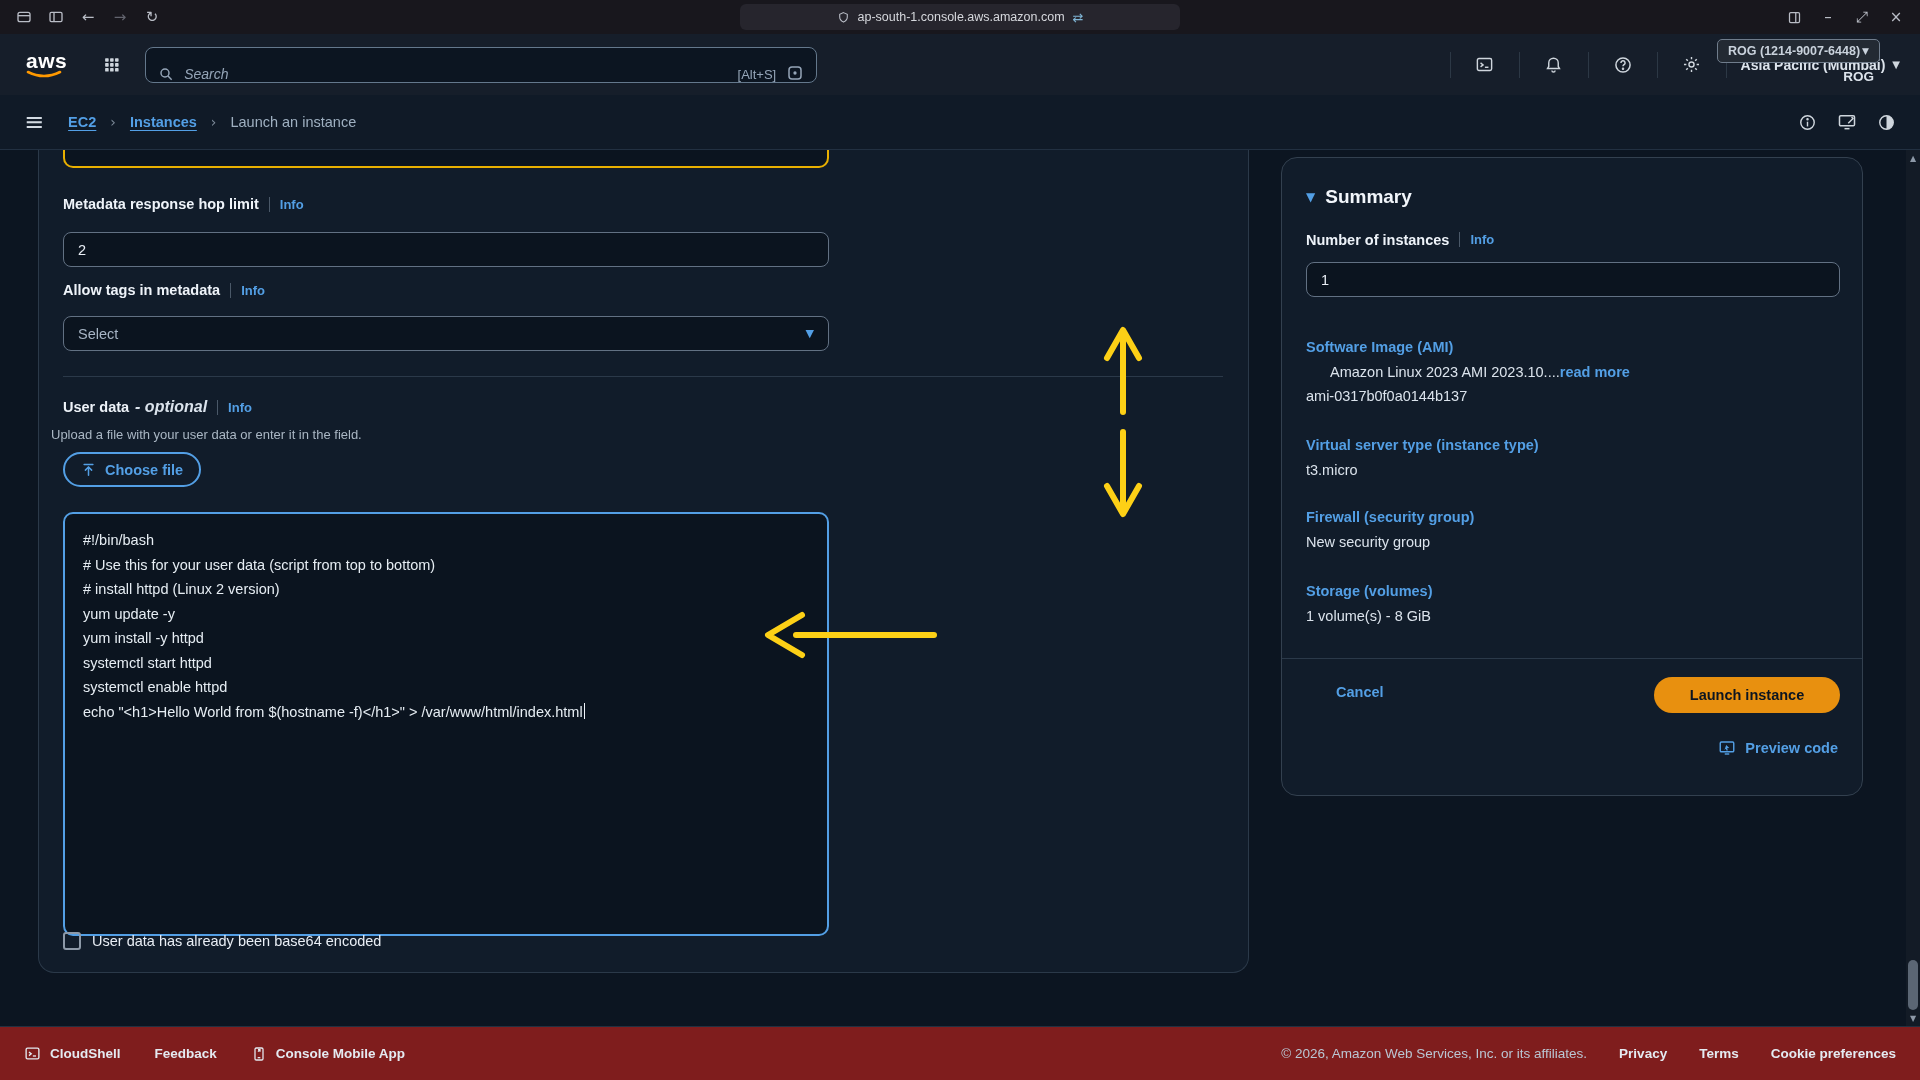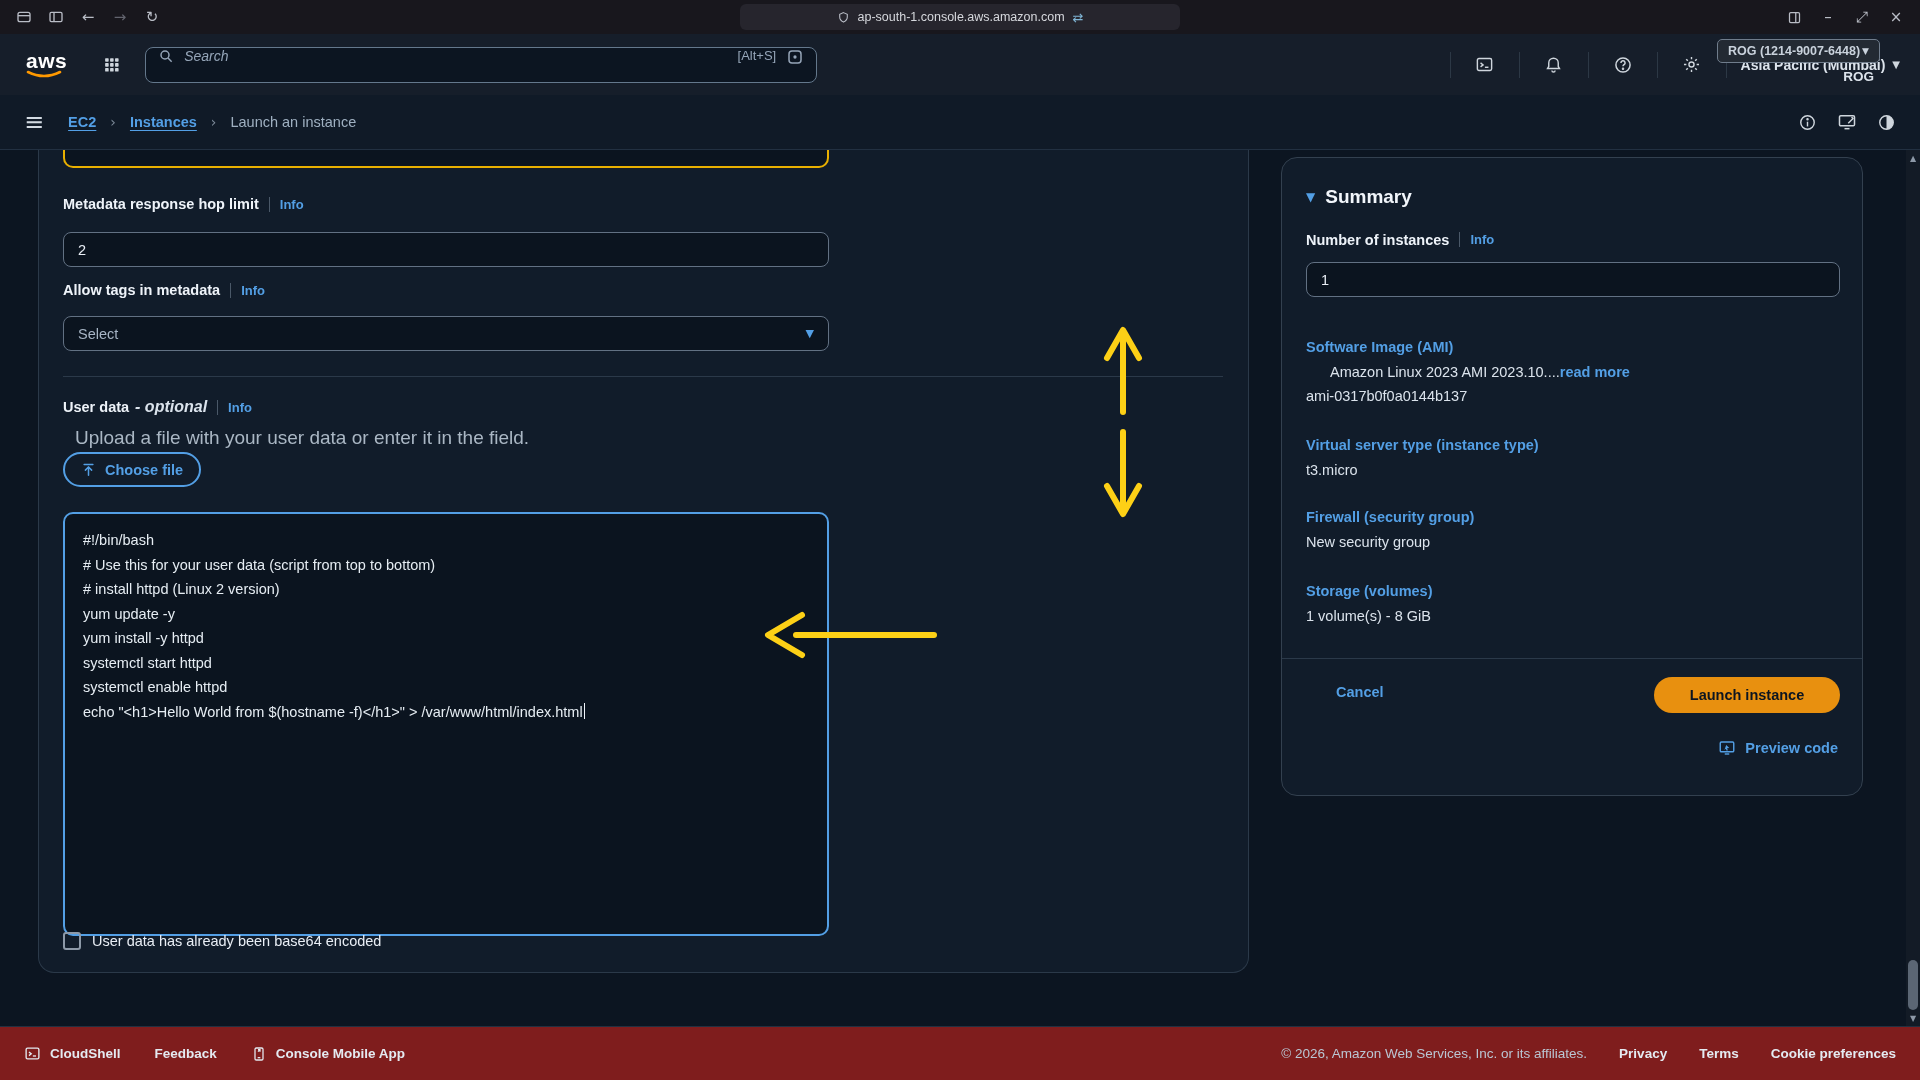--- a/index.html
+++ b/index.html
@@ -23,21 +23,21 @@
     gap:8px; font-size:12.5px; color:#d6d8dd; }
   .winctl { margin-left:auto; display:flex; align-items:center; gap:6px; }
 
   
   .awshead { position:absolute; top:34px; left:0; right:0; height:61px; background:#161e2a;
     display:flex; align-items:center; padding:0 20px; gap:14px; z-index:20; }
   .logo { position:relative; font-weight:bold; font-size:21px; color:#fff; padding:0 10px 8px 6px; letter-spacing:.5px; }
   .logo .arc { position:absolute; left:6px; bottom:2px; }
   .hicon { width:40px; height:38px; display:flex; align-items:center; justify-content:center; border-radius:6px; }
   .search { width:672px; height:36px; border:1px solid #64788c; border-radius:8px; background:#0c1521;
-    display:flex; align-items:flex-start; padding:0 12px; gap:10px; }
+    display:flex; align-items:flex-end; padding:0 12px; gap:10px; }
   .search .ph { color:#95a5b8; font-size:14px; font-style:italic; }
   .search .shortcut { margin-left:auto; color:#95a5b8; font-size:13px; }
   .vsep { width:1px; height:26px; background:#2c3845; }
   .region { display:flex; align-items:center; gap:7px; color:#dde4ec; font-size:14px; font-weight:600; }
   .region .caret { font-size:10px; color:#cfd6dd; }
   .acct { position:absolute; top:5px; right:40px; height:24px; border:1px solid #707d8c; background:#232a33;
     border-radius:5px; display:flex; align-items:center; padding:0 10px; gap:2px; font-size:12.5px;
     color:#c9d2dc; font-weight:600; }
   .acct .caret { font-size:9px; }
   .acctname { position:absolute; top:35px; right:46px; font-size:13.5px; font-weight:700; color:#dde4ec;margin-left:11px; }
@@ -60,21 +60,21 @@
   .label { font-size:14.5px; font-weight:700; color:#eef3f9; }
   .vdiv { width:1px; height:15px; background:#4a5868; margin:0 10px; }
   .info { color:#539fe5; font-size:13px; font-weight:700; }
   .input { position:absolute; left:24px; width:766px; height:35px; background:#0b141f;
     border:1px solid #627183; border-radius:8px; display:flex; align-items:center;
     padding:0 14px; font-size:14.5px; color:#e9eef5; }
   .selectbox { justify-content:space-between; color:#a7b5c5; }
   .selcaret { color:#539fe5; font-size:11px; }
   .hr { position:absolute; left:24px; width:1160px; border-top:1px solid #2b3949; }
   .optional { font-style:italic; font-weight:600; color:#dbe3ec; }
-  .hint { position:absolute; left:36px; font-size:19px; color:#aab7c4; }
+  .hint { position:absolute; left:12px; font-size:13px; color:#aab7c4; }
   .pillbtn { position:absolute; left:24px; height:35px; border:2px solid #539fe5; border-radius:18px;
     color:#539fe5; font-weight:700; font-size:14.5px; display:inline-flex; align-items:center;
     gap:9px; padding:0 16px; background:transparent; }
   .editor { position:absolute; left:24px; width:766px; height:424px; background:#0b141f;
     border:2px solid #539fe5; border-radius:10px; padding:14px 18px; font-size:14.5px;
     line-height:24.5px; color:#e6edf3; }
   .editor .ln { white-space:pre-wrap; }
   .tcaret { display:inline-block; width:1.5px; height:16px; background:#eef3f9; margin-left:1px; vertical-align:-2px; }
   .cbrow { position:absolute; left:24px; display:flex; align-items:center; gap:11px; }
   .checkbox { width:18px; height:18px; border:2px solid #8d99a8; border-radius:3px; background:transparent; }

